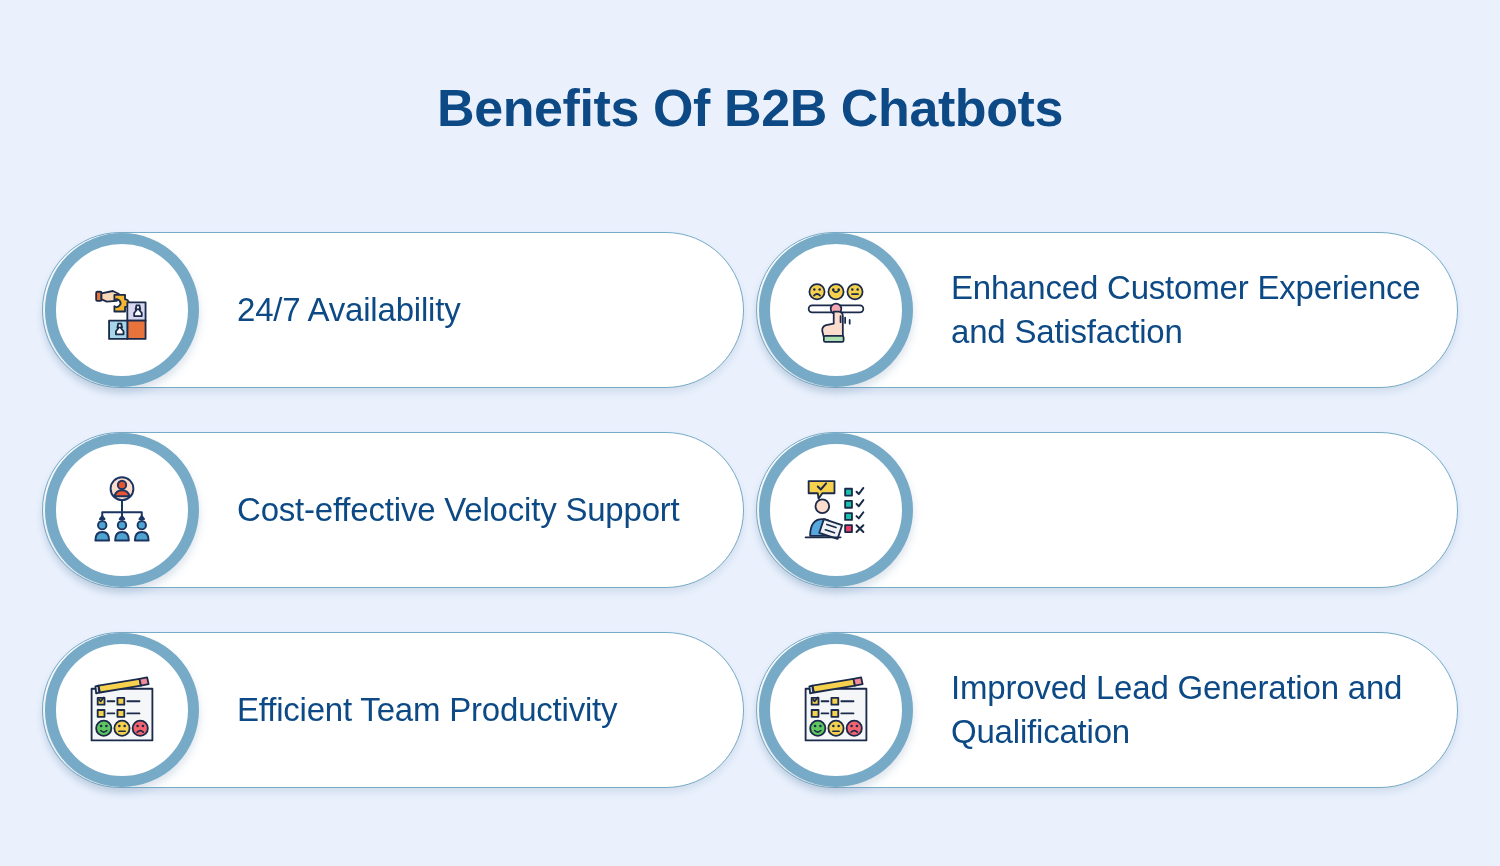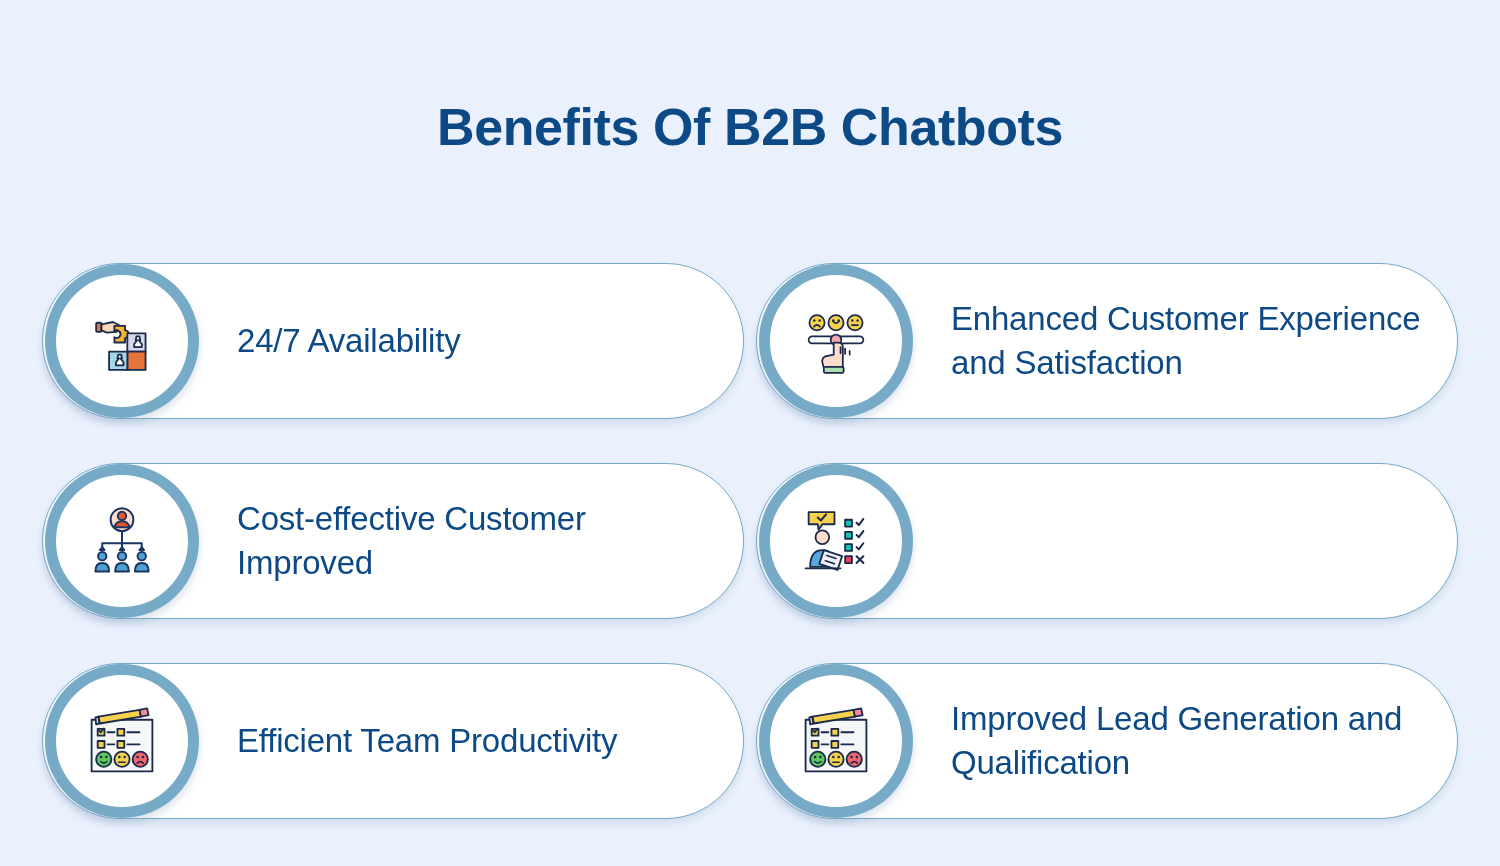--- a/index.html
+++ b/index.html
@@ -11,37 +11,36 @@
     height: 866px;
     background: #eaf1fd;
     font-family: "Liberation Sans", sans-serif;
     overflow: hidden;
   }
   .infographic {
     position: relative;
     width: 1500px;
     height: 748px;
     background: #eaf1fd;
-    margin-top: 19px;
   }
   .page-title {
     position: absolute;
     top: 78px;
     left: 0;
     width: 1500px;
     text-align: center;
     font-size: 52px;
     font-weight: bold;
     color: #0d4a85;
     letter-spacing: -0.4px;
   }
 
   .grid {
     position: absolute;
-    top: 244px;
+    top: 232px;
     left: 42px;
     width: 1416px;
     display: grid;
     grid-template-columns: 702px 702px;
     grid-template-rows: 156px 156px 156px;
     column-gap: 12px;
     row-gap: 44px;
   }
 
   .card {
@@ -160,21 +159,21 @@
               <path d="M15 90 q0 -11 9 -11 t9 11 Z"></path>
               <circle cx="50" cy="70" r="5.5"></circle>
               <path d="M41 90 q0 -11 9 -11 t9 11 Z"></path>
               <circle cx="76" cy="70" r="5.5"></circle>
               <path d="M67 90 q0 -11 9 -11 t9 11 Z"></path>
             </g>
             <path d="M24 58 l-3 4 h6 Z M50 58 l-3 4 h6 Z M76 58 l-3 4 h6 Z" fill="#1b3562"></path>
           </g>
         </svg>
       </div>
-      <div class="card-label two-line">Cost-effective Customer Improved</div>
+      <div class="card-label two-line">Cost-effective Velocity Support</div>
     </div>
 
     <div class="card">
       <div class="icon-circle">
         <svg viewBox="0 0 100 100">
           <g stroke="#1b2a4a" stroke-width="2.4" stroke-linejoin="round" stroke-linecap="round">
             <path d="M14 12 h34 v16 H32 l-5 7 -1 -7 H14 Z" fill="#f5d14e"></path>
             <path d="M26 19 l4 4 7 -8" fill="none" stroke-width="2.6"></path>
             <circle cx="32" cy="45" r="9" fill="#fbdccd"></circle>
             <path d="M16 84 q0 -22 16 -22 t16 22 Z" fill="#57a8de"></path>

